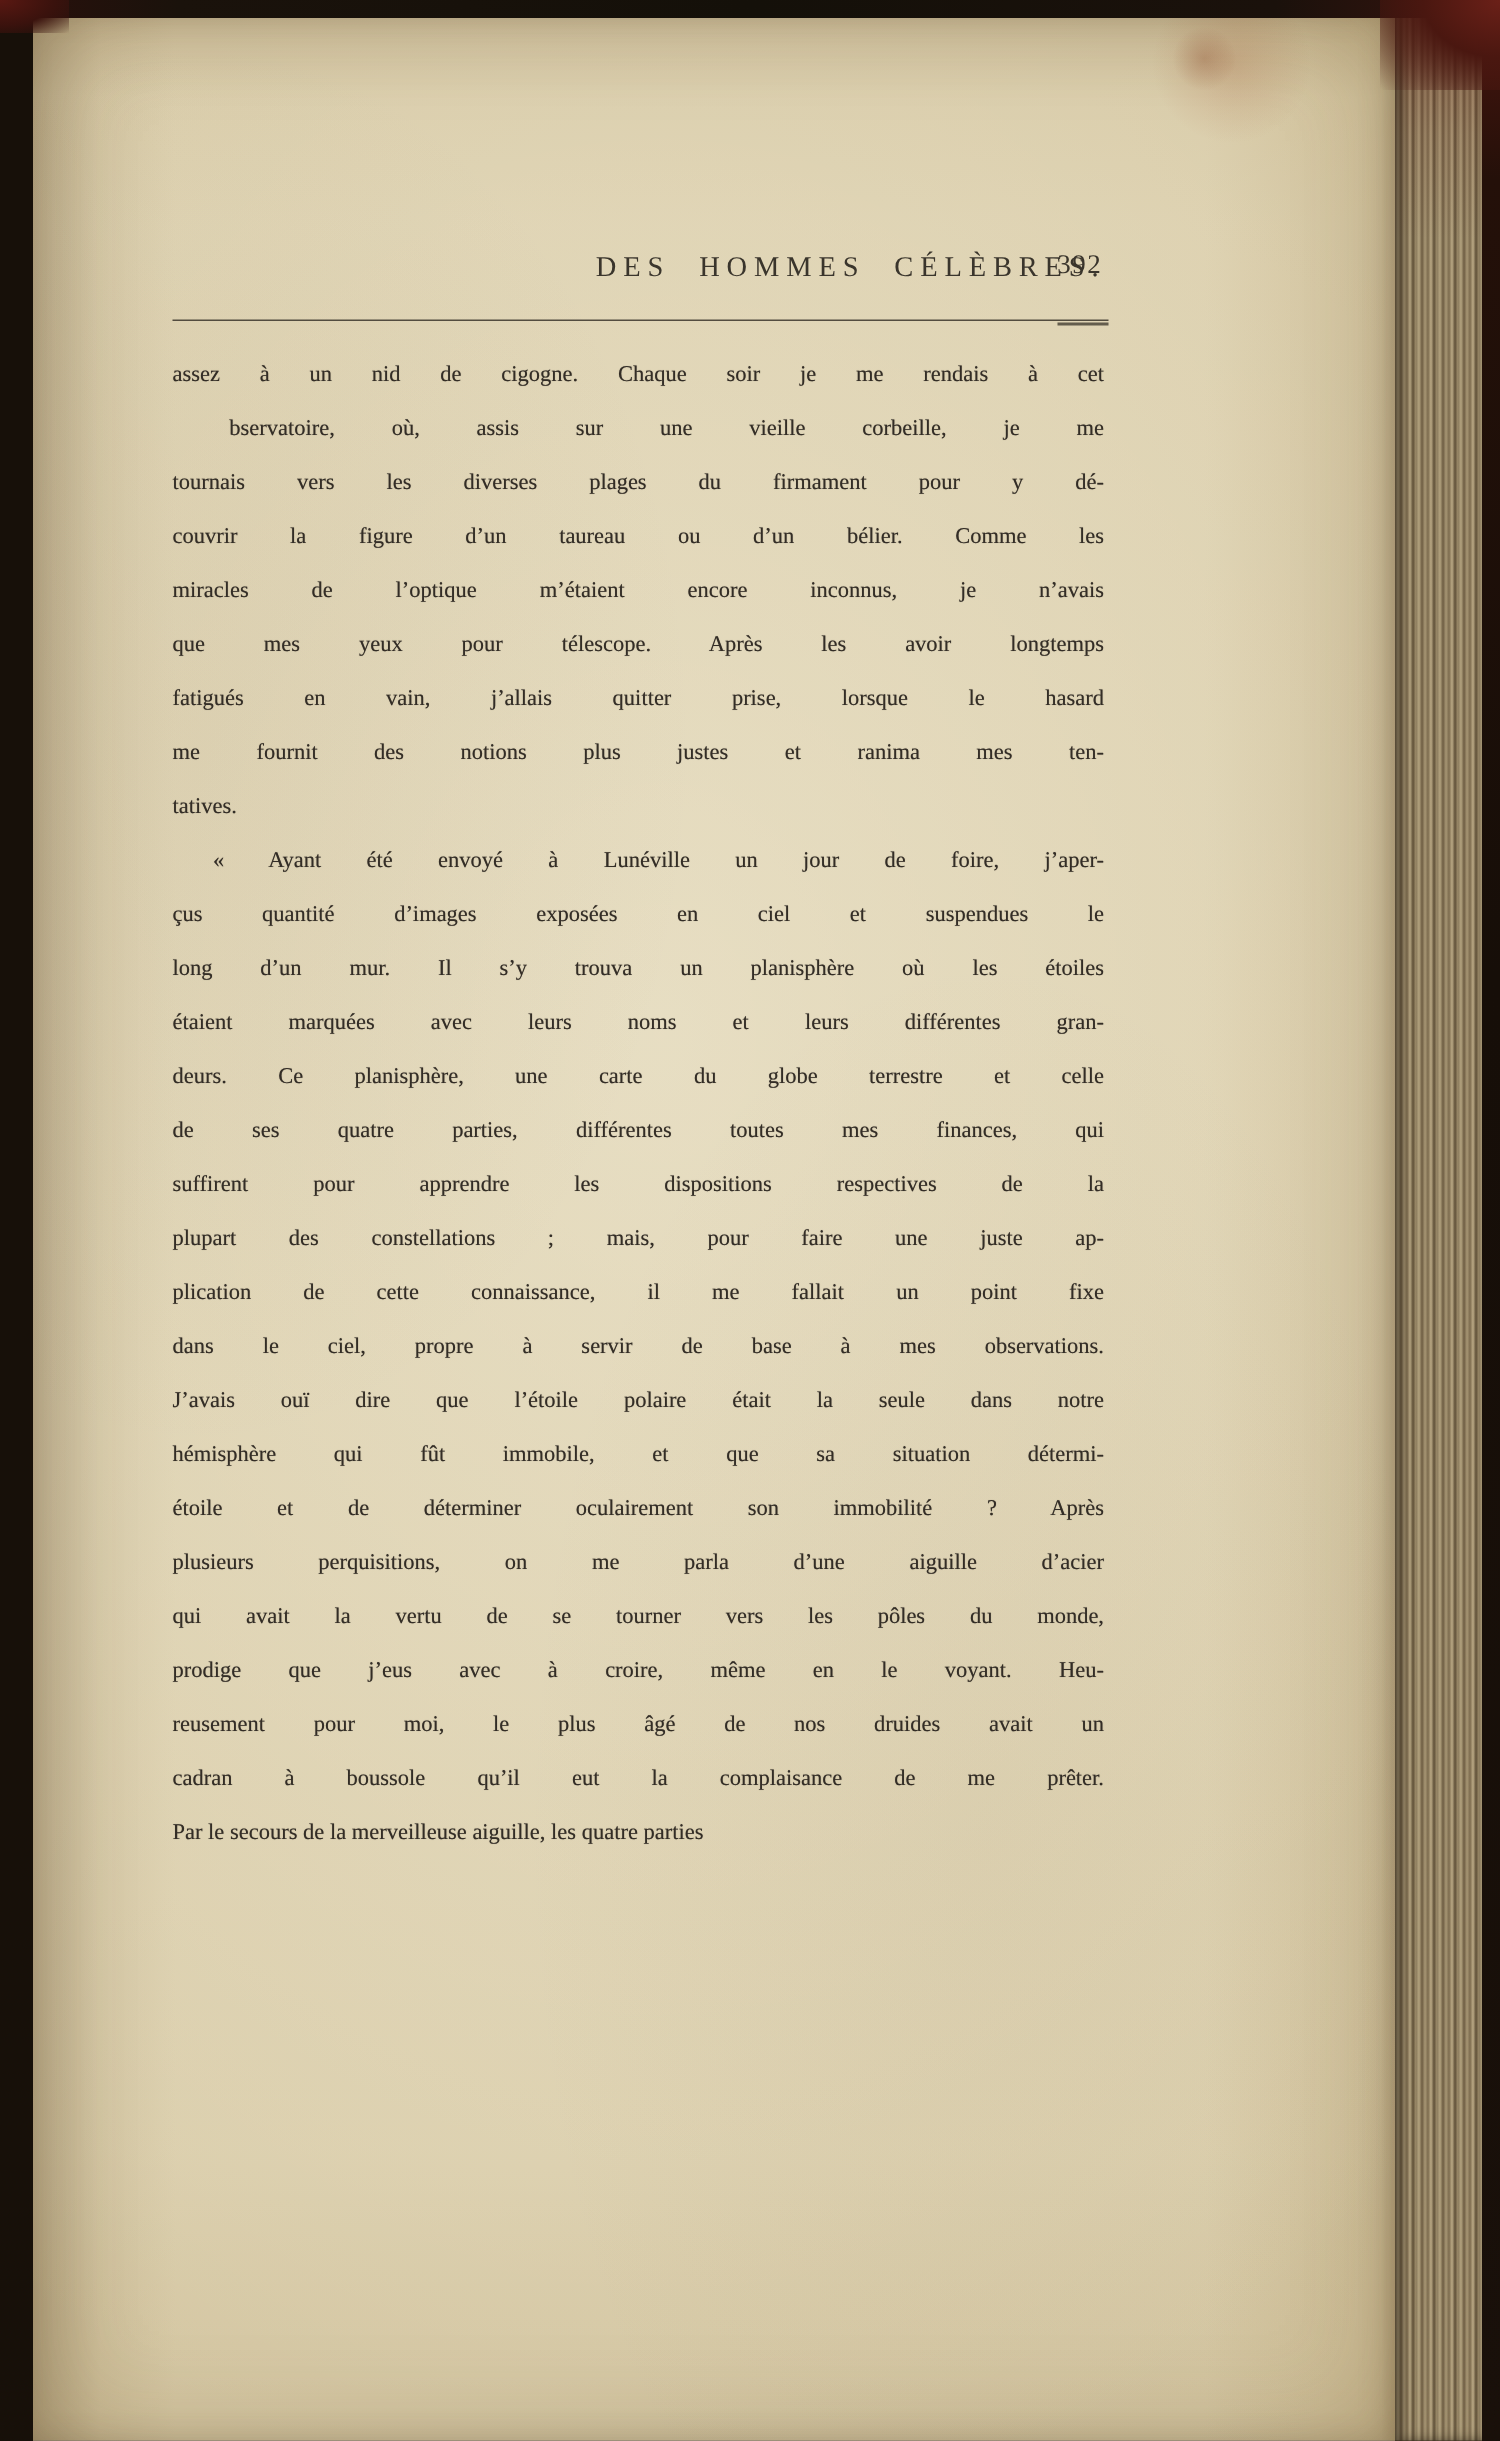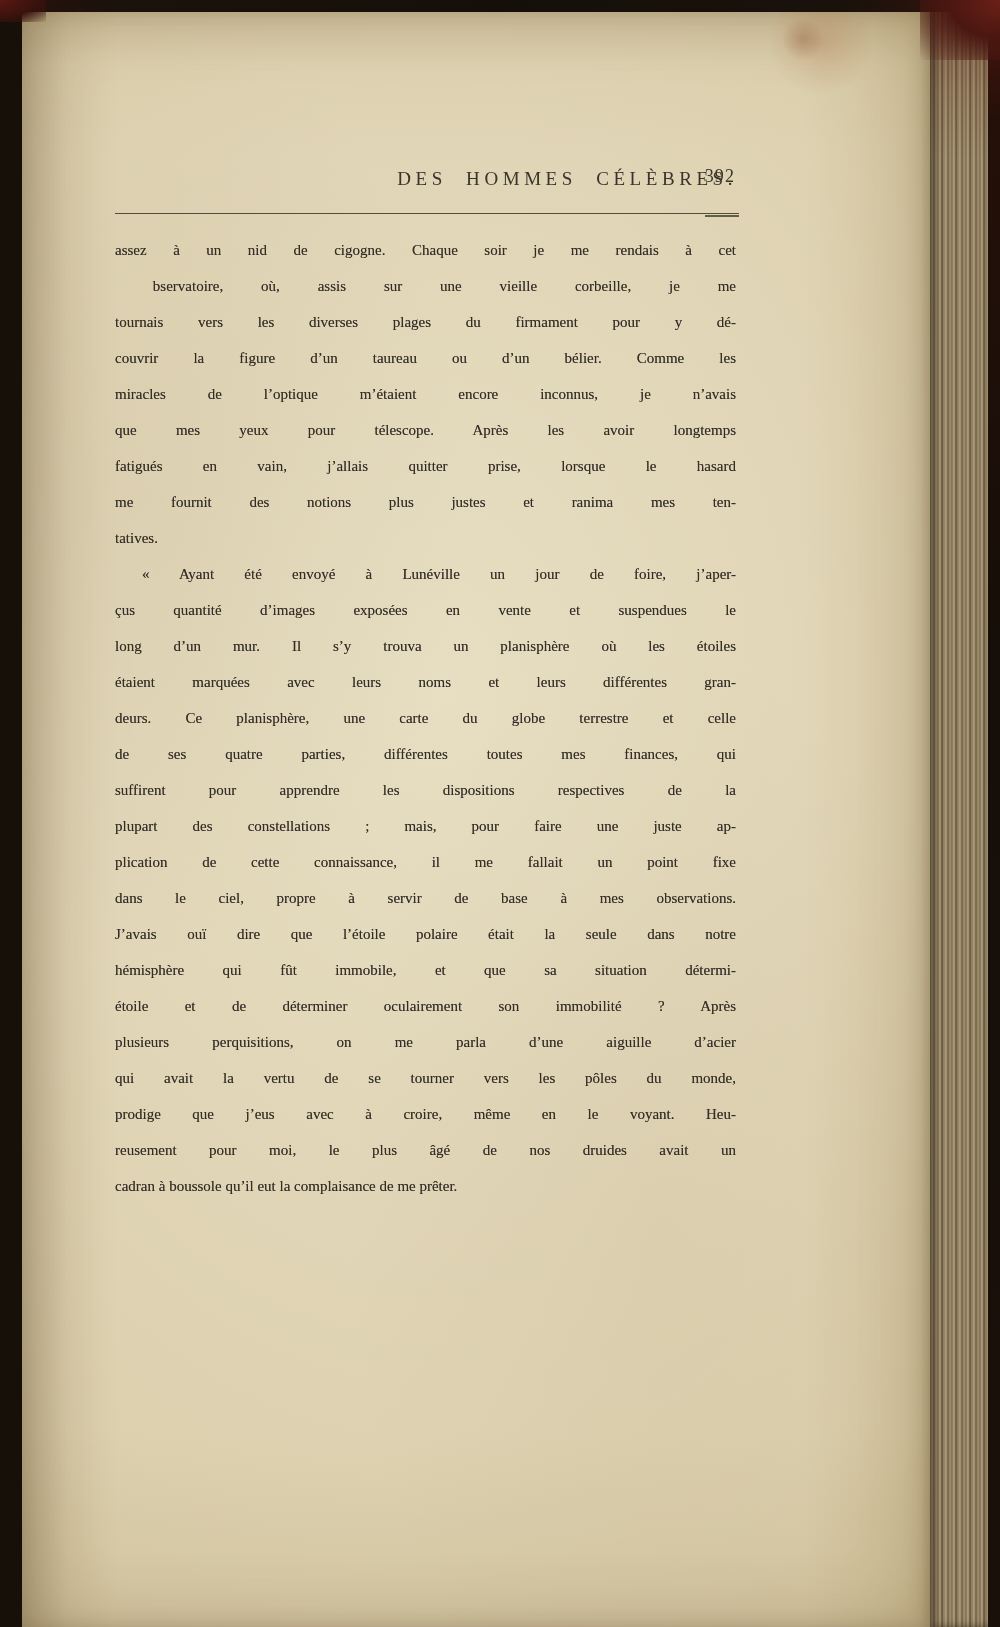--- a/index.html
+++ b/index.html
@@ -116,37 +116,38 @@
           <div class="line">tournais vers les diverses plages du firmament pour y dé-</div>
           <div class="line">couvrir la figure d’un taureau ou d’un bélier. Comme les</div>
           <div class="line">miracles de l’optique m’étaient encore inconnus, je n’avais</div>
           <div class="line">que mes yeux pour télescope. Après les avoir longtemps</div>
           <div class="line">fatigués en vain, j’allais quitter prise, lorsque le hasard</div>
           <div class="line">me fournit des notions plus justes et ranima mes ten-</div>
           <div class="line">tatives.</div>
         </div>
         <div class="para indent">
           <div class="line">« Ayant été envoyé à Lunéville un jour de foire, j’aper-</div>
-          <div class="line">çus quantité d’images exposées en vente et suspendues le</div>
+          <div class="line">çus quantité d’images exposées en ciel et suspendues le</div>
           <div class="line">long d’un mur. Il s’y trouva un planisphère où les étoiles</div>
           <div class="line">étaient marquées avec leurs noms et leurs différentes gran-</div>
           <div class="line">deurs. Ce planisphère, une carte du globe terrestre et celle</div>
           <div class="line">de ses quatre parties, différentes toutes mes finances, qui</div>
           <div class="line">suffirent pour apprendre les dispositions respectives de la</div>
           <div class="line">plupart des constellations ; mais, pour faire une juste ap-</div>
           <div class="line">plication de cette connaissance, il me fallait un point fixe</div>
           <div class="line">dans le ciel, propre à servir de base à mes observations.</div>
           <div class="line">J’avais ouï dire que l’étoile polaire était la seule dans notre</div>
           <div class="line">hémisphère qui fût immobile, et que sa situation détermi-</div>
           <div class="line">étoile et de déterminer oculairement son immobilité ? Après</div>
           <div class="line">plusieurs perquisitions, on me parla d’une aiguille d’acier</div>
           <div class="line">qui avait la vertu de se tourner vers les pôles du monde,</div>
           <div class="line">prodige que j’eus avec à croire, même en le voyant. Heu-</div>
           <div class="line">reusement pour moi, le plus âgé de nos druides avait un</div>
           <div class="line">cadran à boussole qu’il eut la complaisance de me prêter.</div>
+          <div class="line">Par le secours de la merveilleuse aiguille, les quatre parties</div>
         </div>
       </div>
   </div>
   <div class="fore-edge"></div>
   <div class="binding"></div>
   <div class="top-edge"></div>
   <div class="corner-tl"></div>
   <div class="corner-tr"></div>
 </div>
 

